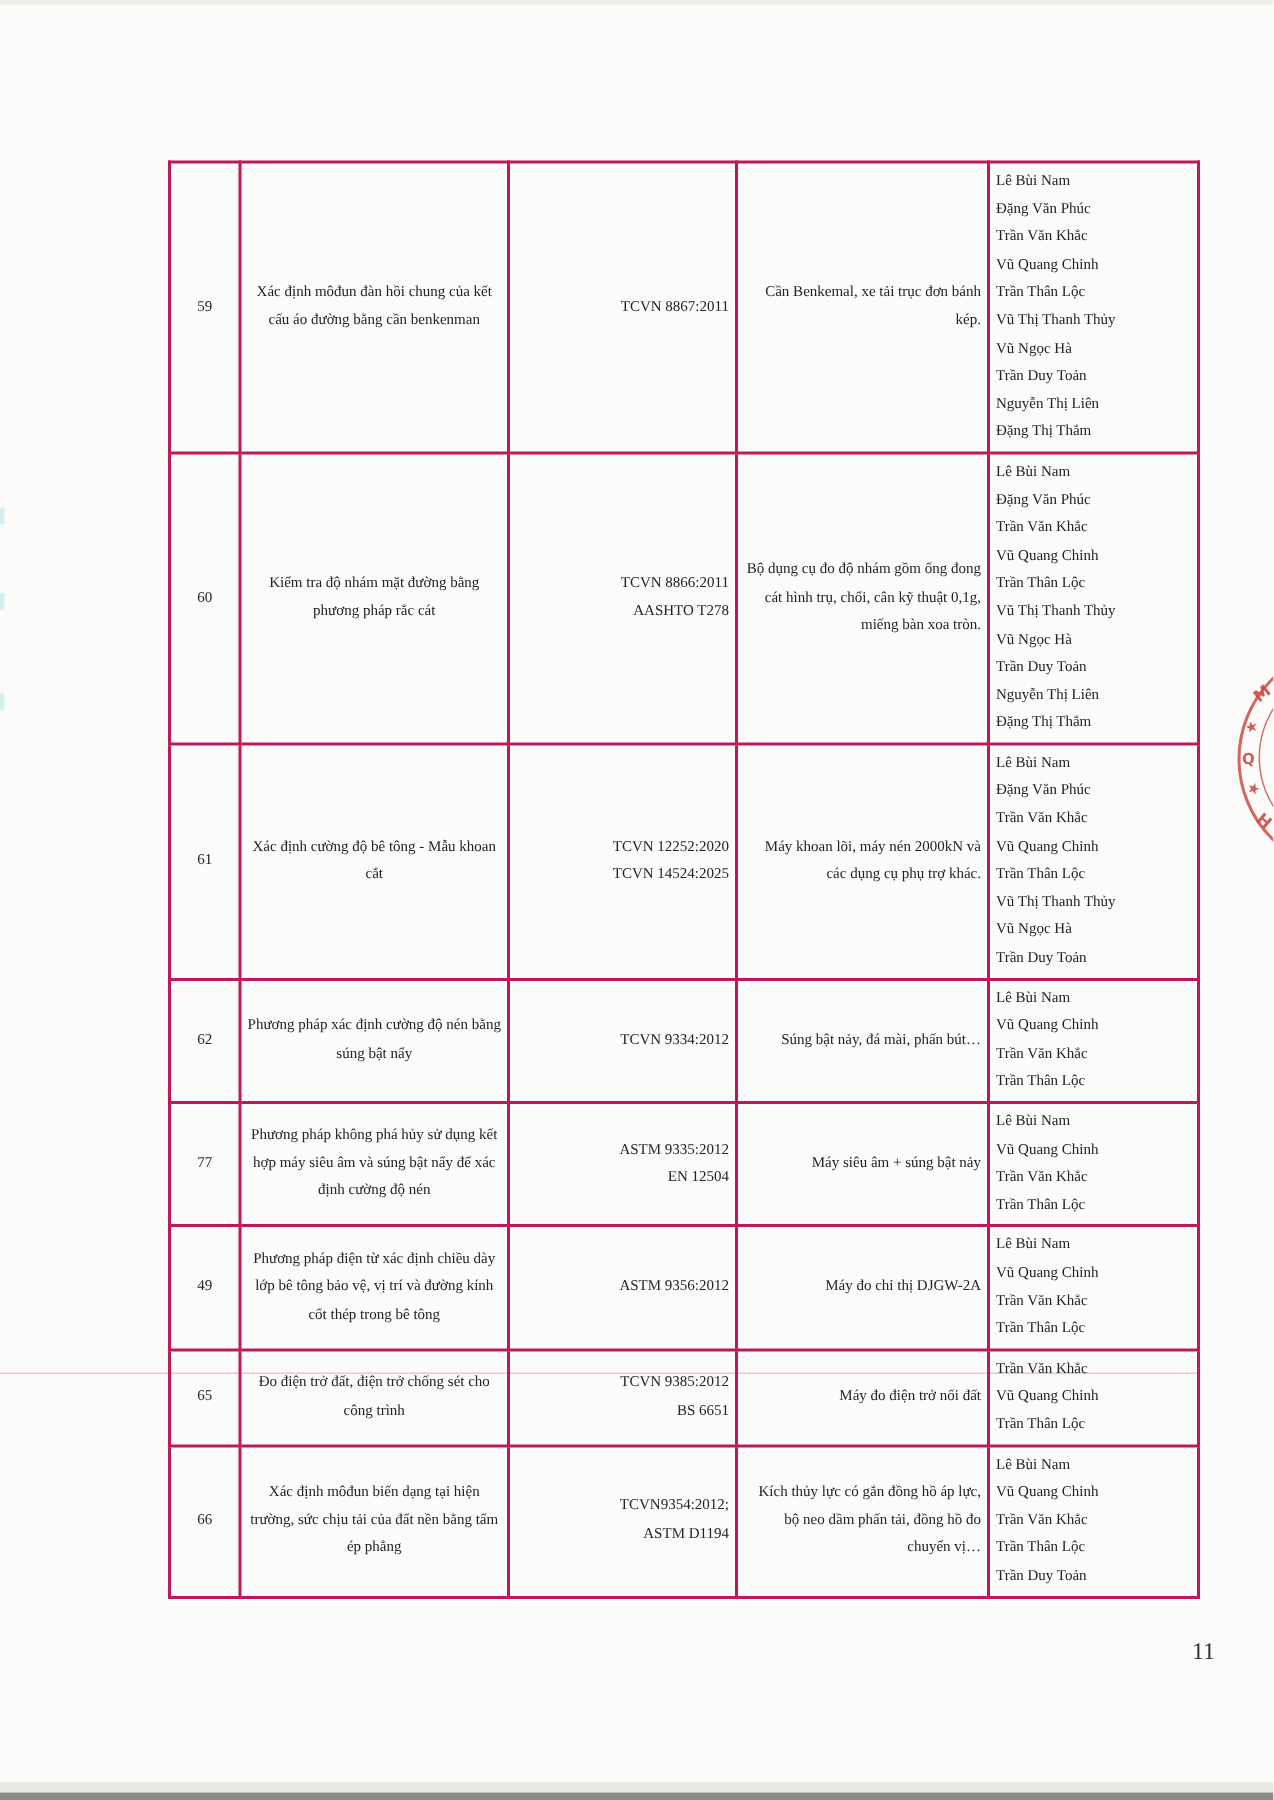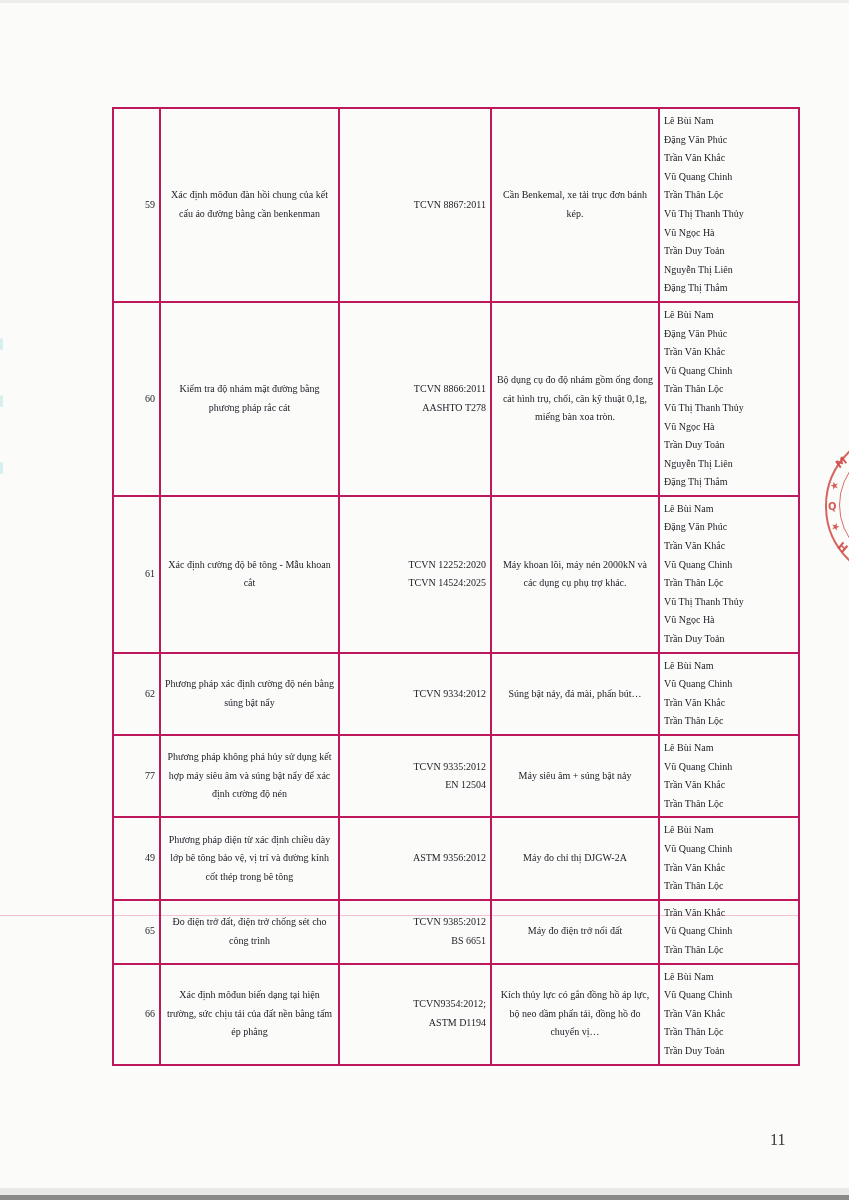--- a/index.html
+++ b/index.html
@@ -26,24 +26,24 @@
     table-layout:fixed;
   }
   table.doc td{
     border:2px solid #be185d;
     font-size:10px;
     line-height:18.6px;
     padding:3px 4px;
     vertical-align:middle;
     overflow:hidden;
   }
-  td.c-no{text-align:right;}
+  td.c-no{text-align:center;}
   td.c-method{text-align:center;padding-left:4px;}
   td.c-standard{text-align:right;}
-  td.c-equip{text-align:center;}
+  td.c-equip{text-align:right;}
   td.c-people{text-align:left;padding-left:4px;}
   td.c-people div{white-space:nowrap;}
 
   
   .stamp{position:absolute;left:806px;top:428px;width:43px;height:152px;overflow:hidden;pointer-events:none;}
   .stamp .ring-outer{
     position:absolute;left:19px;top:2px;width:148px;height:148px;border-radius:50%;
     border:2.5px solid #cf4a45;opacity:.85;
   }
   .stamp .ring-inner{
@@ -51,22 +51,22 @@
     border:1.8px solid #cf4a45;opacity:.8;
   }
   .stamp .glyph{position:absolute;color:#cf4a45;font-weight:bold;opacity:.9;font-family:"DejaVu Sans",sans-serif;}
   .g1{left:30px;top:28px;font-size:11px;transform:rotate(-38deg);}
   .g2{left:24px;top:52px;font-size:10px;transform:rotate(-15deg);}
   .g3{left:22px;top:73px;font-size:10px;}
   .g4{left:25px;top:93px;font-size:10px;transform:rotate(18deg);}
   .g5{left:32px;top:113px;font-size:11px;transform:rotate(40deg);}
 
   .page-number{
-    position:absolute;left:770px;top:1131px;width:40px;
-    font-size:16px;text-align:left;color:#333;
+    position:absolute;left:770px;top:1093px;width:40px;
+    font-size:16px;text-align:right;color:#333;
   }
 </style>
 </head>
 <body>
 
 <div class="scan-top-edge"></div>
 <div class="left-mark" style="top:338px;"></div>
 <div class="left-mark" style="top:395px;"></div>
 <div class="left-mark" style="top:462px;"></div>
 <div class="pink-line"></div>
@@ -155,21 +155,21 @@
           <div>Vũ Quang Chinh</div>
           <div>Trần Văn Khắc</div>
           <div>Trần Thân Lộc</div>
         </td>
   </tr>
 
   <tr>
     <td class="c-no">77</td>
     <td class="c-method">Phương pháp không phá hủy sử dụng kết hợp máy siêu âm và súng bật nẩy để xác định cường độ nén</td>
     <td class="c-standard">
-          <div>TCVN 9335:2012</div>
+          <div>ASTM 9335:2012</div>
           <div>EN 12504</div>
         </td>
     <td class="c-equip">Máy siêu âm + súng bật nảy</td>
     <td class="c-people">
           <div>Lê Bùi Nam</div>
           <div>Vũ Quang Chinh</div>
           <div>Trần Văn Khắc</div>
           <div>Trần Thân Lộc</div>
         </td>
   </tr>

